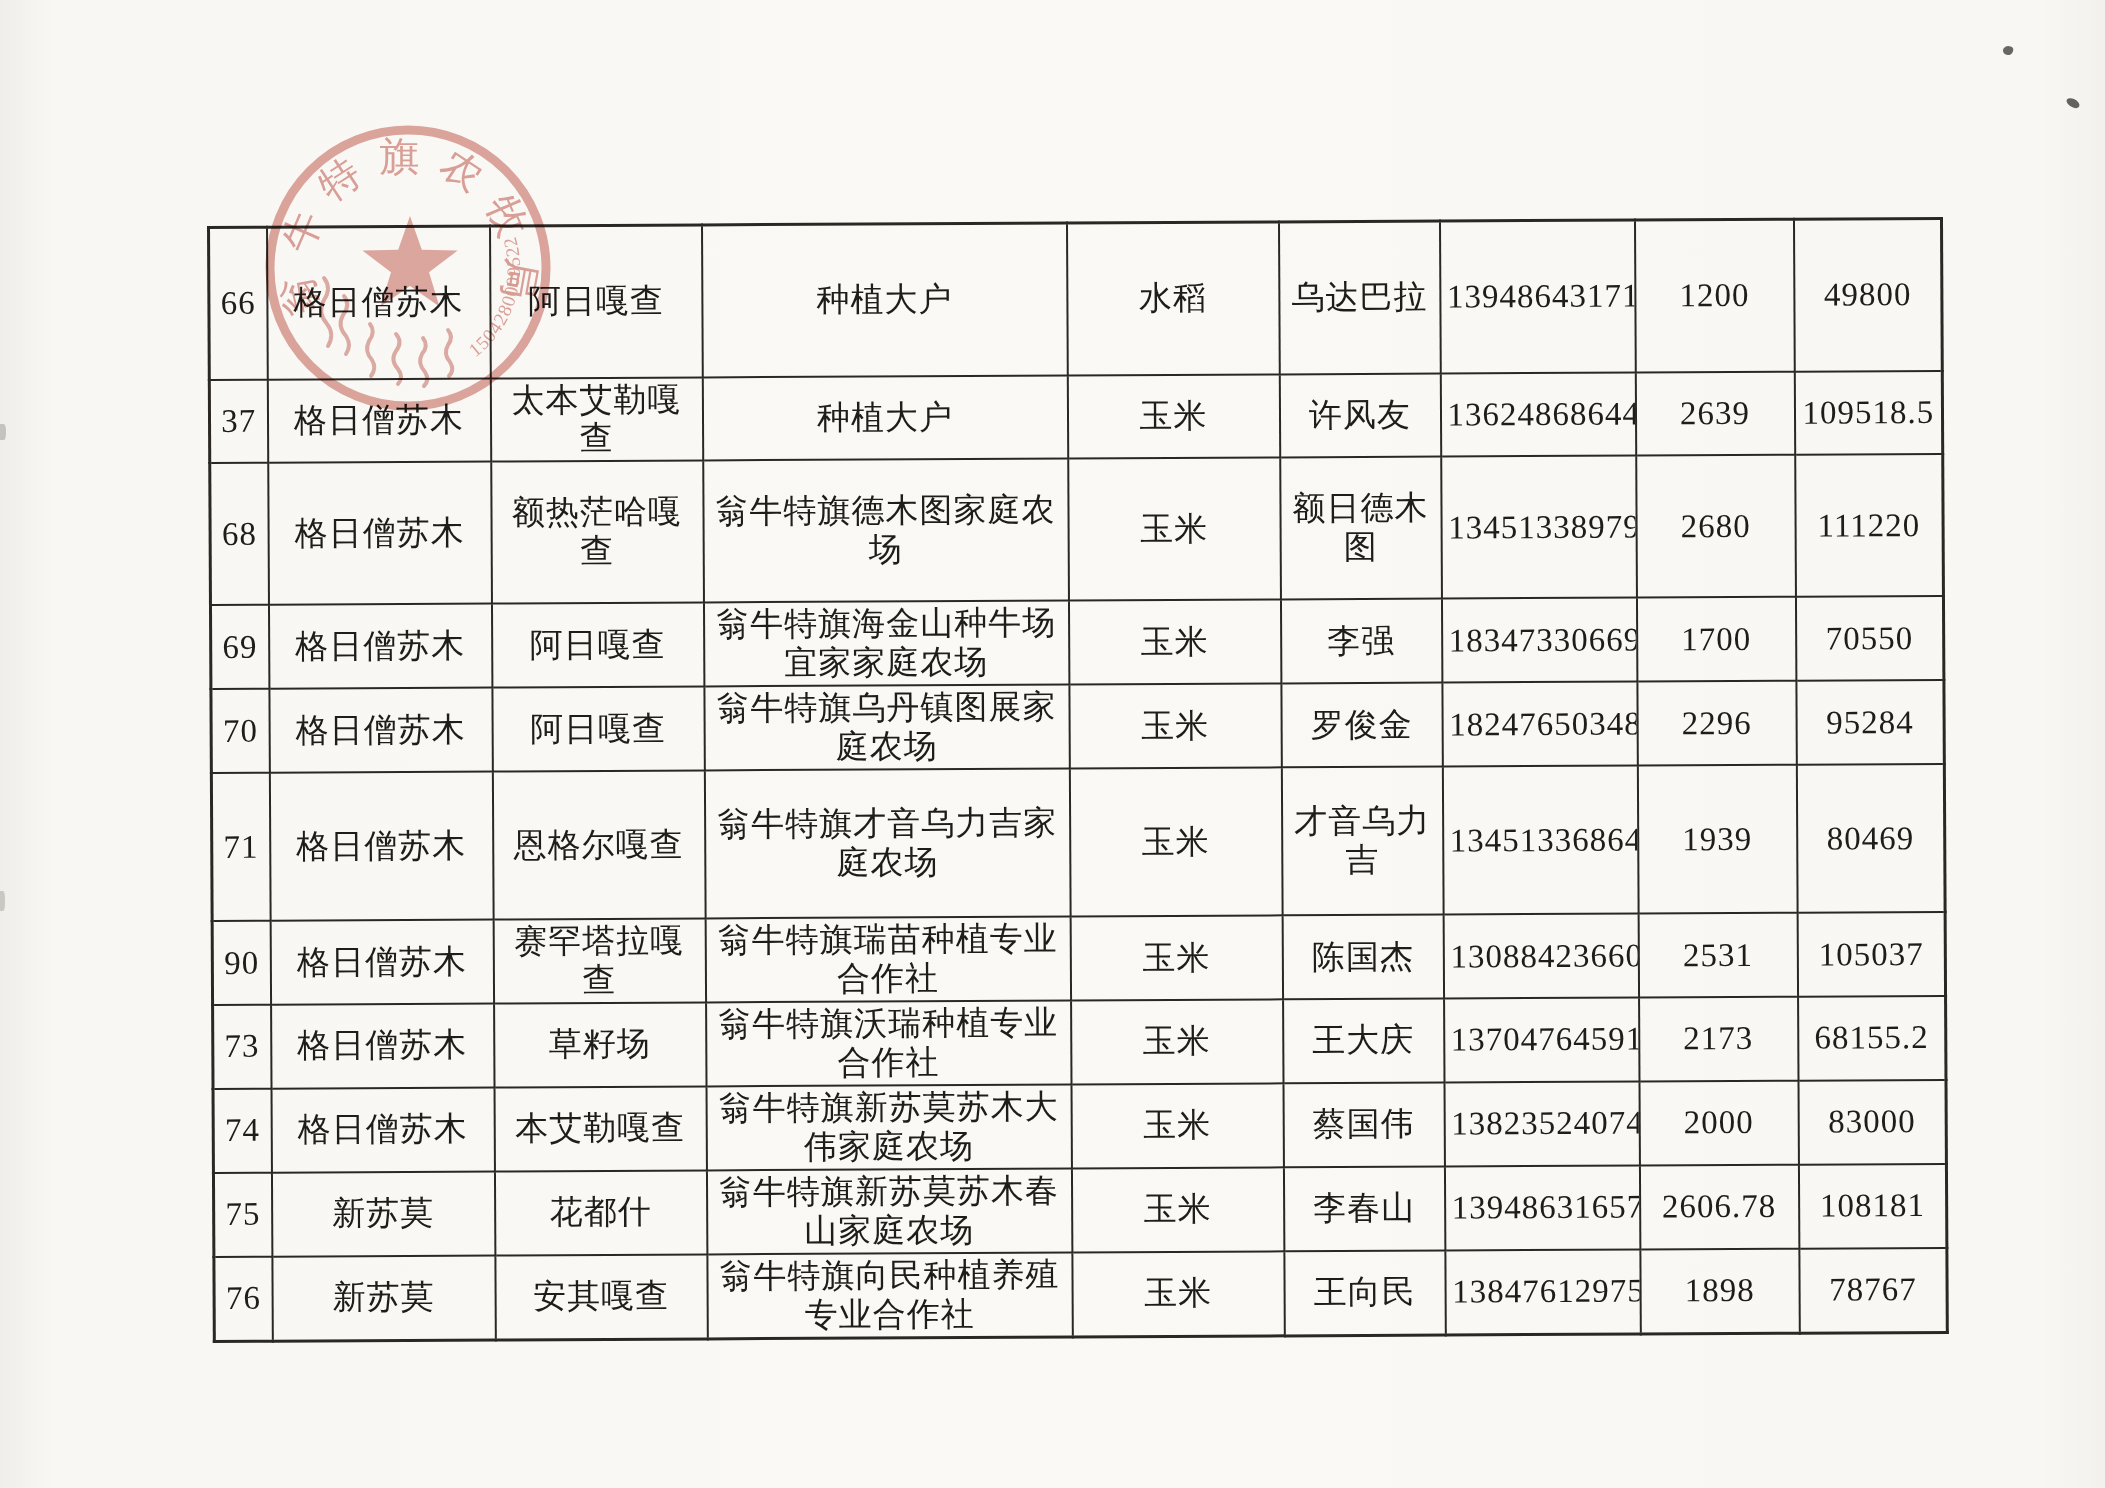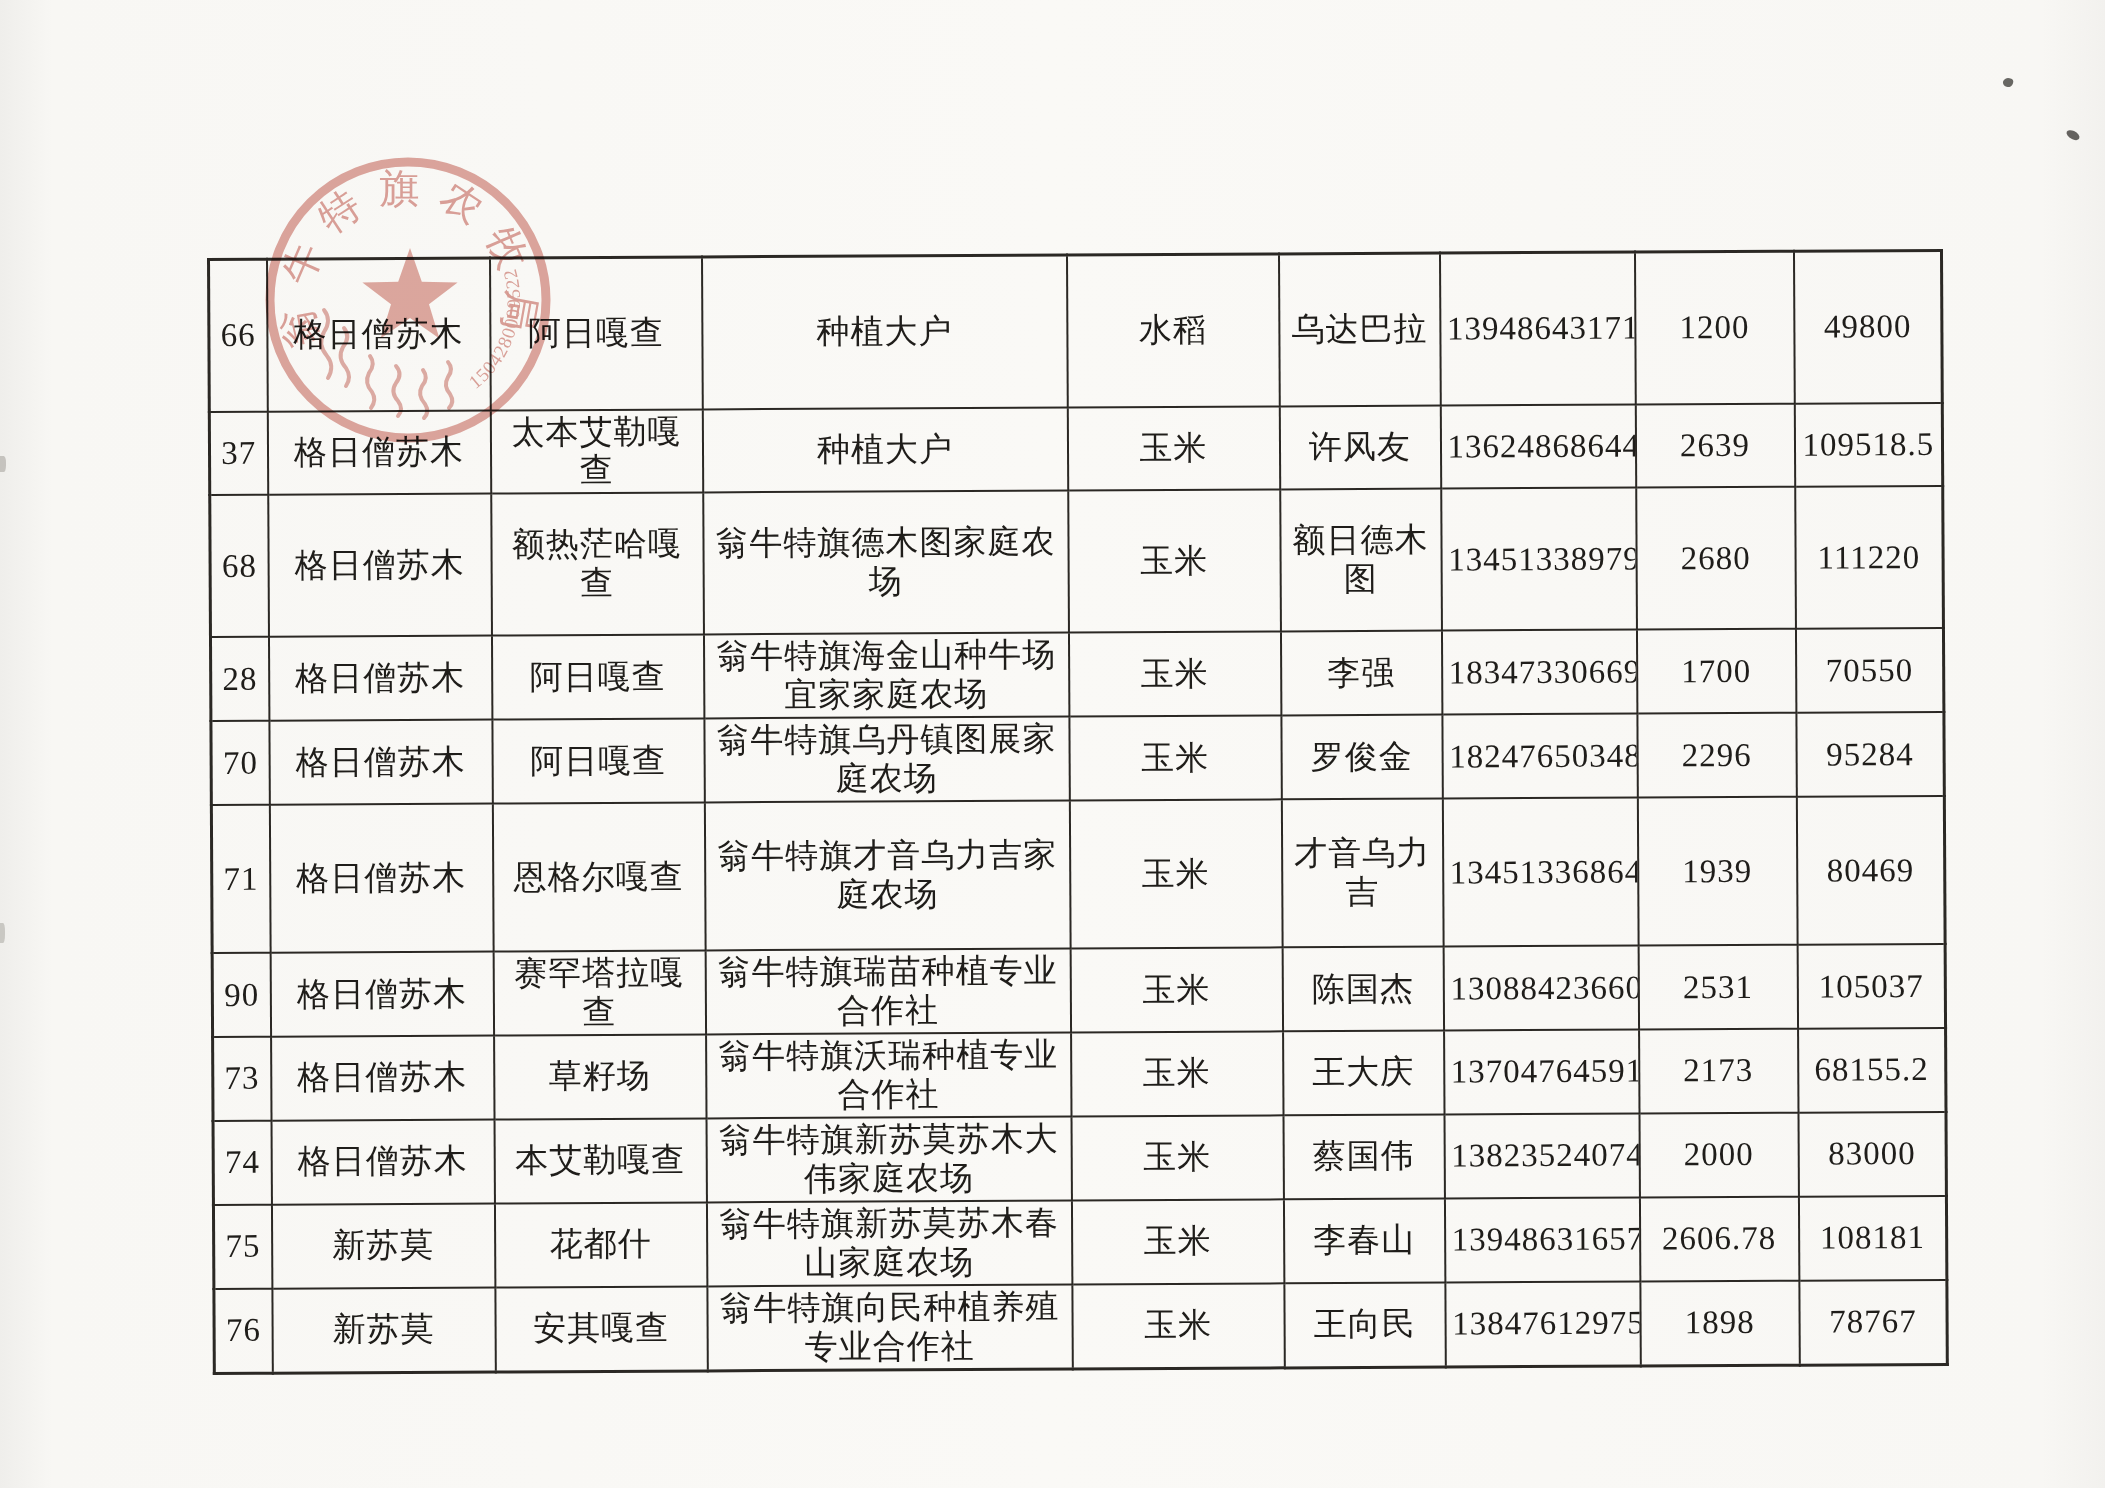--- a/index.html
+++ b/index.html
@@ -2,21 +2,21 @@
 <html><head>
 <meta charset="utf-8">
 <style>
   html,body{margin:0;padding:0;}
   body{
     width:2105px;height:1488px;overflow:hidden;position:relative;
     background:linear-gradient(90deg,#efeeeb 0,#f8f7f4 2.5%,#faf9f6 50%,#f8f7f4 97%,#f2f1ee 100%);
     font-family:"Liberation Serif","DejaVu Serif",serif;
     color:#1f1d1a;
   }
-  .page{position:absolute;inset:0;margin-top:32px;}
+  .page{position:absolute;inset:0;}
   
   .tablewrap{
     position:absolute;left:207px;top:226px;width:1733px;
     transform:rotate(-0.3deg);transform-origin:0 0;
   }
   table.sheet{
     border-collapse:collapse;table-layout:fixed;width:1733px;
     background:transparent;
   }
   table.sheet td{
@@ -90,21 +90,21 @@
           <td>格日僧苏木</td>
           <td>额热茫哈嘎查</td>
           <td class="entity">翁牛特旗德木图家庭农场</td>
           <td>玉米</td>
           <td>额日德木图</td>
           <td class="phone">13451338979</td>
           <td class="num">2680</td>
           <td class="num">111220</td>
         </tr>
         <tr style="height:75px">
-          <td class="no">28</td>
+          <td class="no">69</td>
           <td>格日僧苏木</td>
           <td>阿日嘎查</td>
           <td class="entity">翁牛特旗海金山种牛场宜家家庭农场</td>
           <td>玉米</td>
           <td>李强</td>
           <td class="phone">18347330669</td>
           <td class="num">1700</td>
           <td class="num">70550</td>
         </tr>
         <tr style="height:72px">

